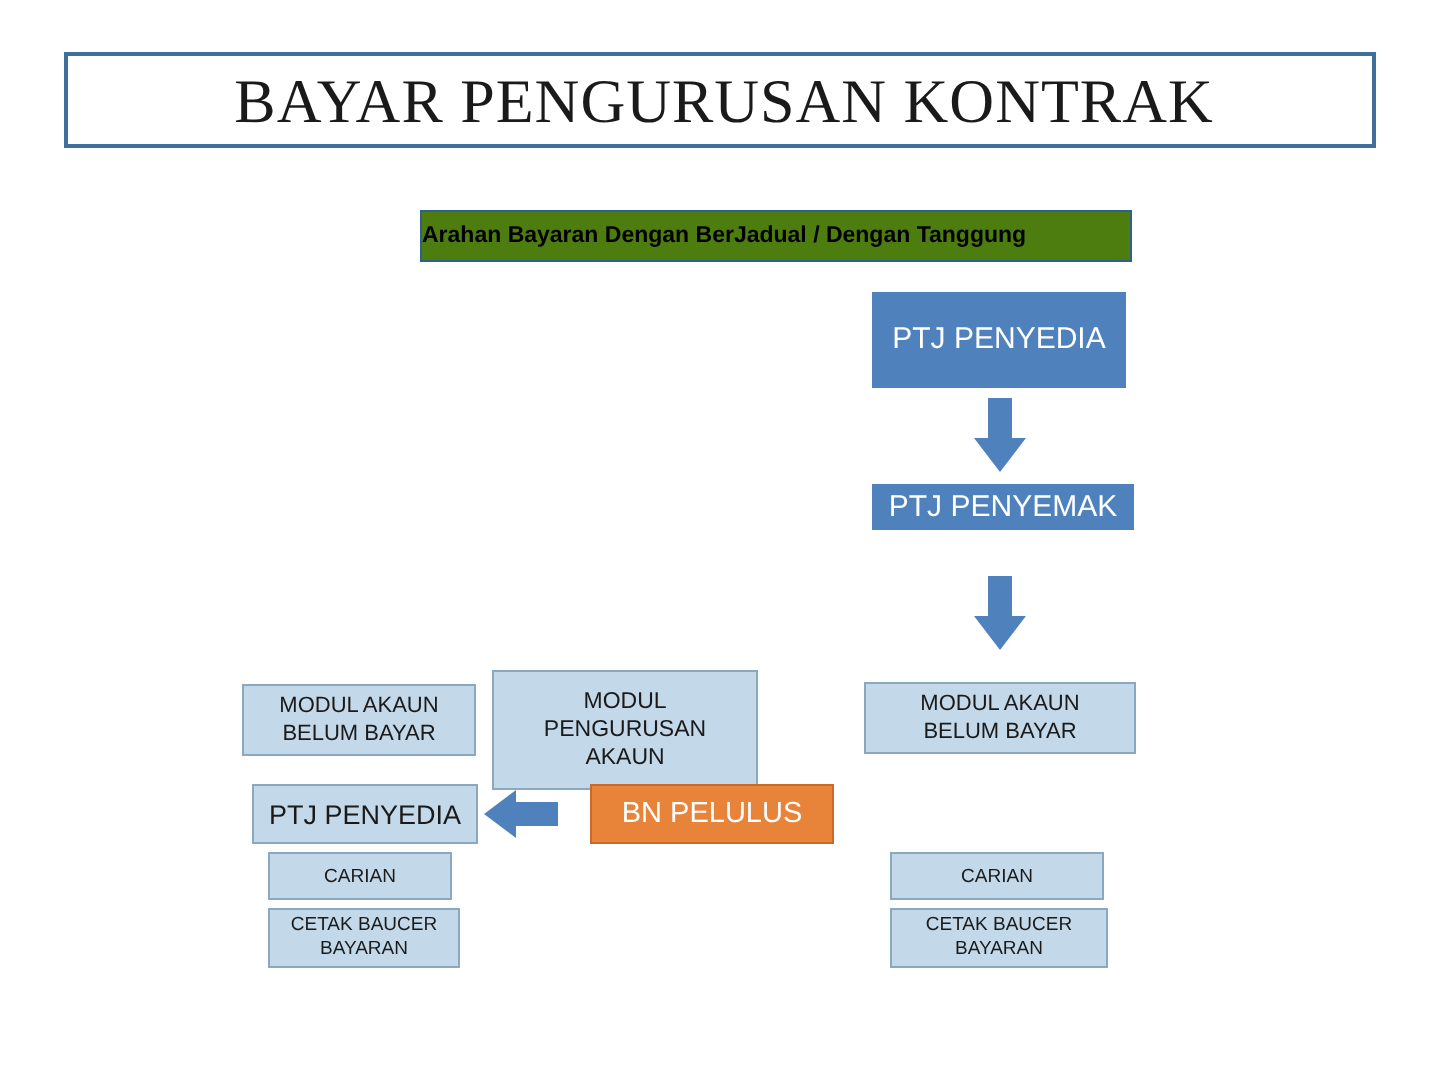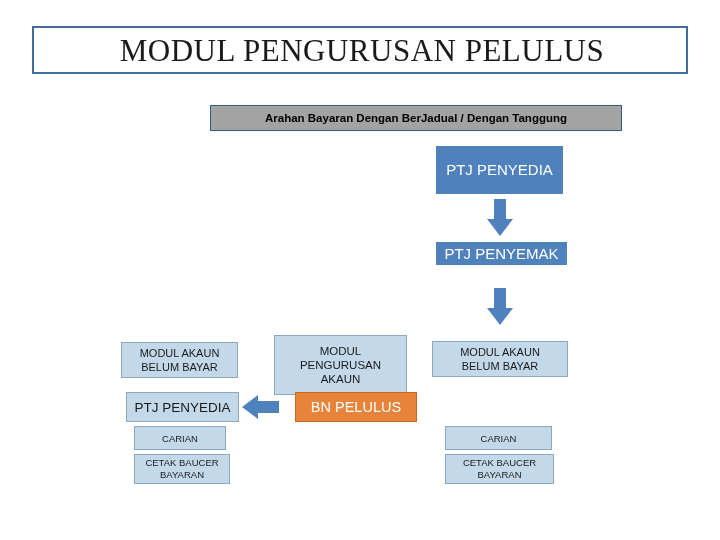--- a/index.html
+++ b/index.html
@@ -39,28 +39,28 @@
     font-family: "Liberation Serif", serif;
     font-size: 31px;
     color: #1a1a1a;
     letter-spacing: 0.5px;
     white-space: nowrap;
   }
   .arahan-box {
     position: absolute;
     left: 210px;
     top: 105px;
-    width: 412px;
+    width: 356px;
     height: 26px;
     border: 1px solid #2f5f8a;
-    background: #a3a3a3;
+    background: #4d7c0f;
     box-sizing: border-box;
     display: flex;
     align-items: center;
-    justify-content: center;
+    justify-content: flex-start;
   }
   .arahan-text {
     font-size: 11.5px;
     font-weight: bold;
     color: #000000;
     white-space: nowrap;
   }
   .blue-box {
     position: absolute;
     background: #4f81bd;
@@ -120,21 +120,21 @@
     color: #ffffff;
     margin-left: 12px;
   }
   
   #mab1 {
     left: 121px; top: 342px; width: 117px; height: 36px;
     font-size: 11px; line-height: 14px;
   }
   #mpt {
     left: 246px; top: 335px; width: 133px; height: 60px;
-    font-size: 11.5px; line-height: 14px; margin-left: 28px;
+    font-size: 11.5px; line-height: 14px;
   }
   #mab2 {
     left: 432px; top: 341px; width: 136px; height: 36px;
     font-size: 11px; line-height: 14px;
   }
   
   #ptj-penyedia-2 {
     left: 126px; top: 392px; width: 113px; height: 30px;
     font-size: 13.5px;
   }
@@ -175,21 +175,21 @@
     width: 38px;
     height: 26px;
   }
 </style>
 </head>
 <body>
 
 <div id="stage">
 
   <div class="title-box">
-    <div class="title-text">MODUL PENGURUSAN PELULUS</div>
+    <div class="title-text">BAYAR PENGURUSAN KONTRAK</div>
   </div>
 
   <div class="arahan-box">
     <span class="arahan-text">Arahan Bayaran Dengan BerJadual / Dengan Tanggung</span>
   </div>
 
   <div class="blue-box" id="penyedia-box">
     <span class="line">PTJ PENYEDIA</span>
   </div>
 

